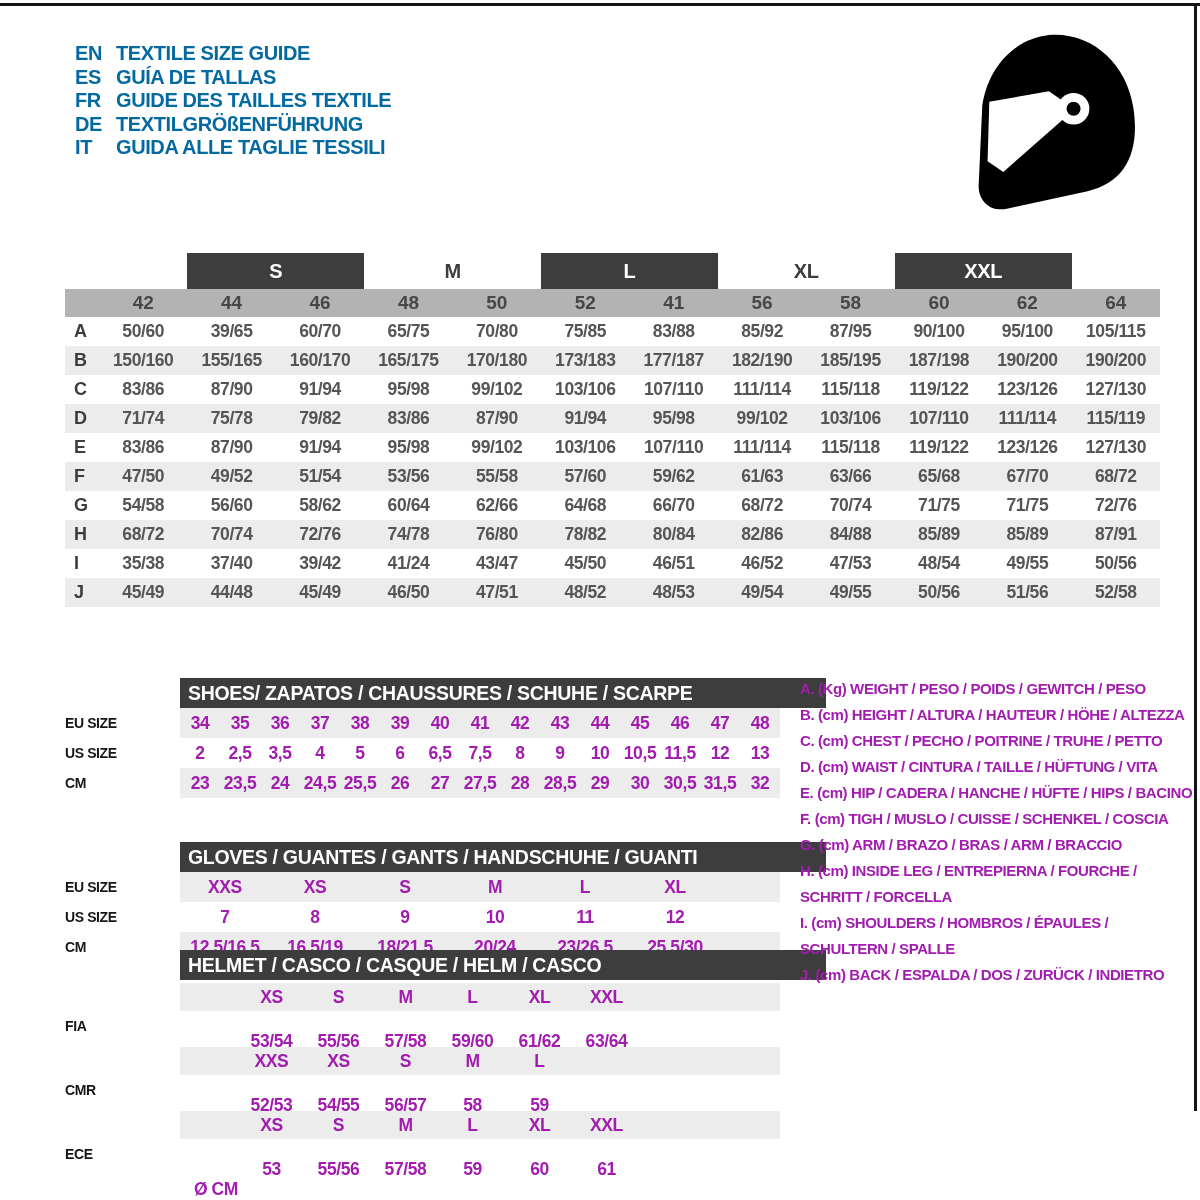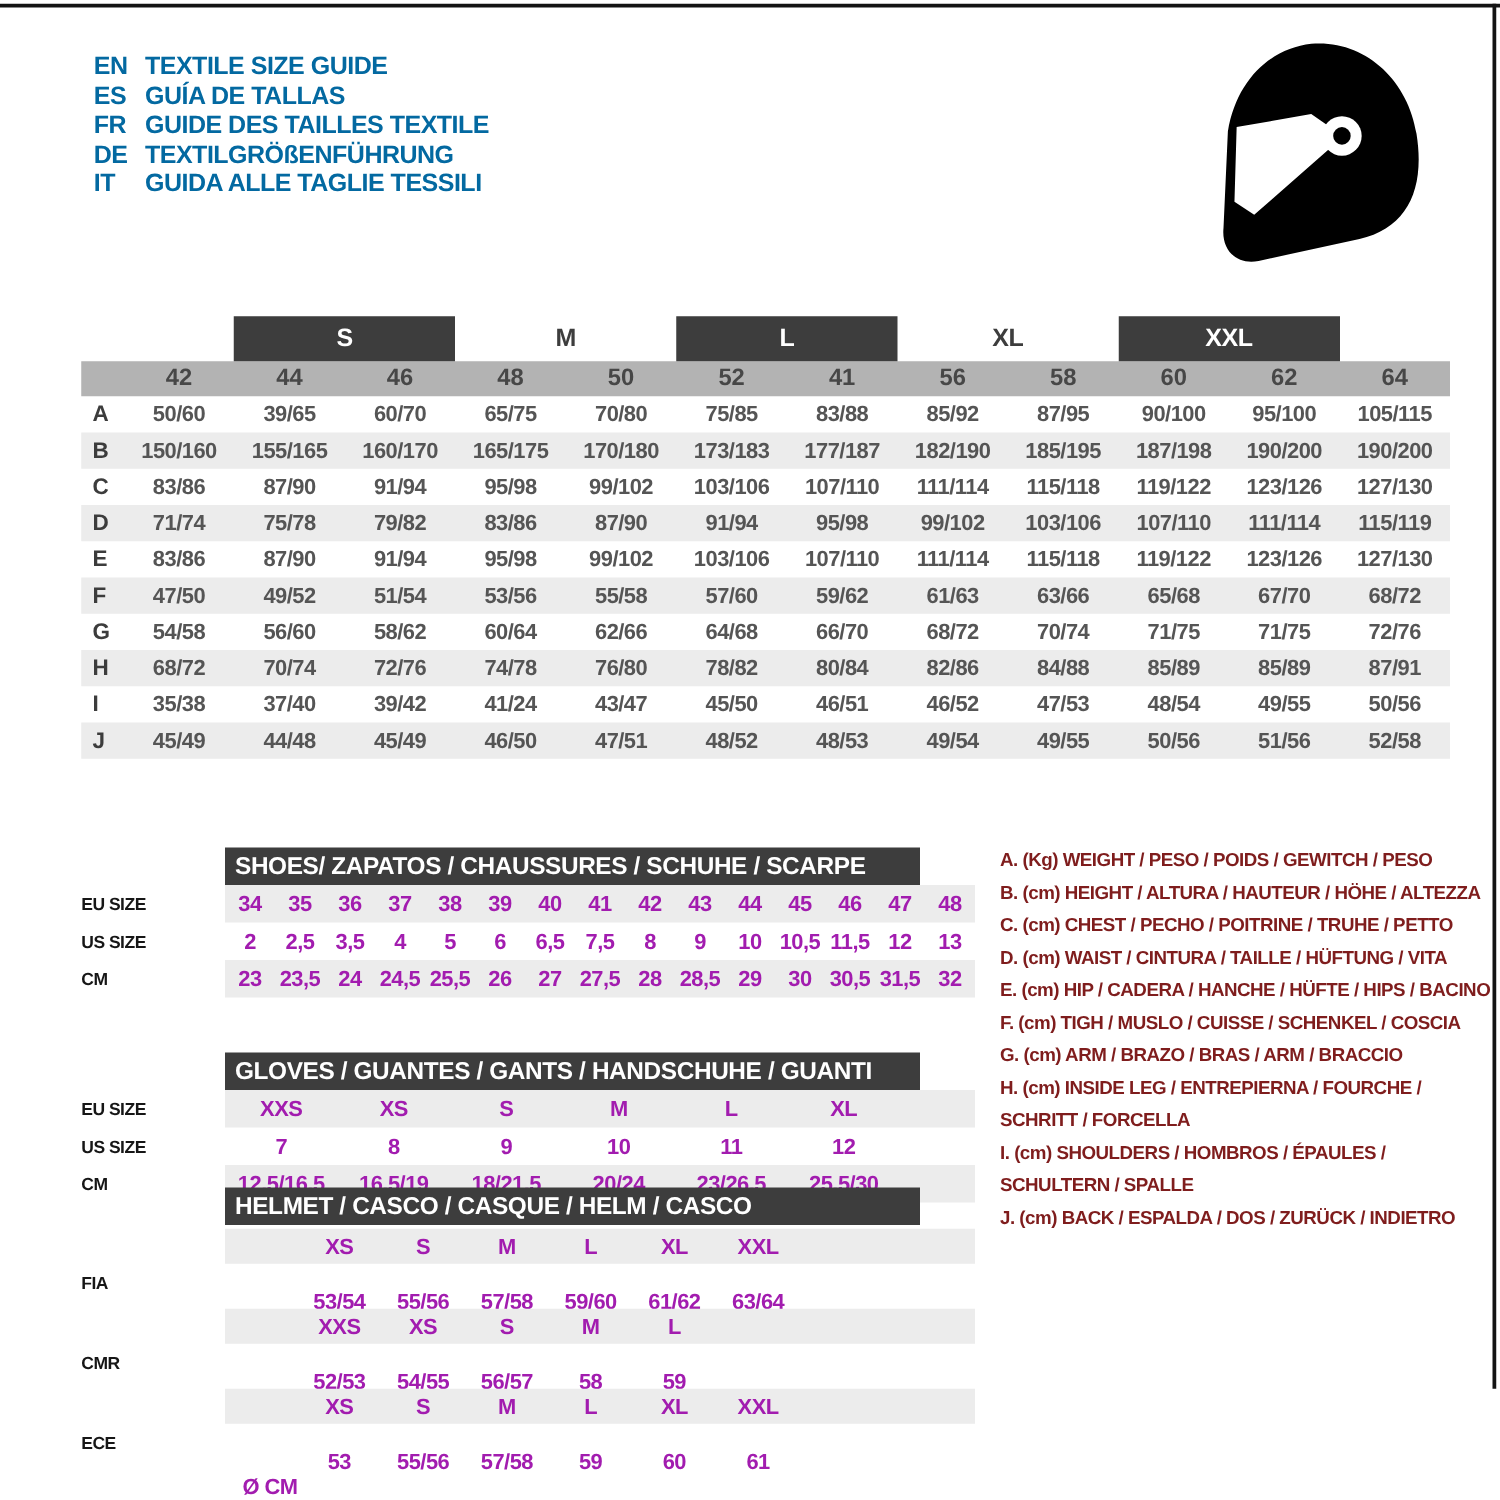--- a/index.html
+++ b/index.html
@@ -34,21 +34,21 @@
   .data-row.alt { background:#ececec; }
   .row-letter { color:#3c3c3c; font-size:18px; padding-left:9px; }
   .cell { text-align:center; white-space:nowrap; }
 
   
   .section { position:absolute; left:65px; width:715px; font-weight:bold; }
   .section.shoes  { top:678px; }
   .section.gloves { top:806px;margin-top:36px; }
   .section.helmet { top:950px; }
   .section-bar {
-    margin-left:115px; width:556px; height:30px; background:#3d3d3d; color:#ffffff;
+    margin-left:115px; width:646px; height:30px; background:#3d3d3d; color:#ffffff;
     font-size:19.5px; display:flex; align-items:center; padding-left:8px; letter-spacing:-0.3px;
     white-space:nowrap;
     text-align:center;
   }
   .sec-row { display:flex; height:30px; align-items:stretch; }
   .sec-row.hsize { height:28px; }
   .sec-row.gap { margin-top:6px; }
   .sec-row.first-gap { margin-top:3px; }
   .sec-label { width:115px; display:flex; align-items:center; font-size:14px; color:#161616; letter-spacing:-0.4px; }
   .sec-values {
@@ -57,21 +57,21 @@
   }
   .sec-values.band { background:#ececec; }
   .shoes-grid  { grid-template-columns:repeat(15,40px); }
   .gloves-grid { grid-template-columns:repeat(6,90px); }
   .helmet-grid { grid-template-columns:58px repeat(6,67px); }
   .helmet-grid .unit { text-align:right;margin-top:40px; }
 
   
   .legend { position:absolute; left:800px; top:676px; width:392px; }
   .legend-line {
-    font-weight:bold; font-size:15px; line-height:26px; color:#7f1d1d;
+    font-weight:bold; font-size:15px; line-height:26px; color:#a21caf;
     letter-spacing:-0.4px; white-space:nowrap;
   }
 </style>
 </head>
 <body>
 
 <div class="page">
 
   <div class="border-top"></div>
   <div class="border-right"></div>

